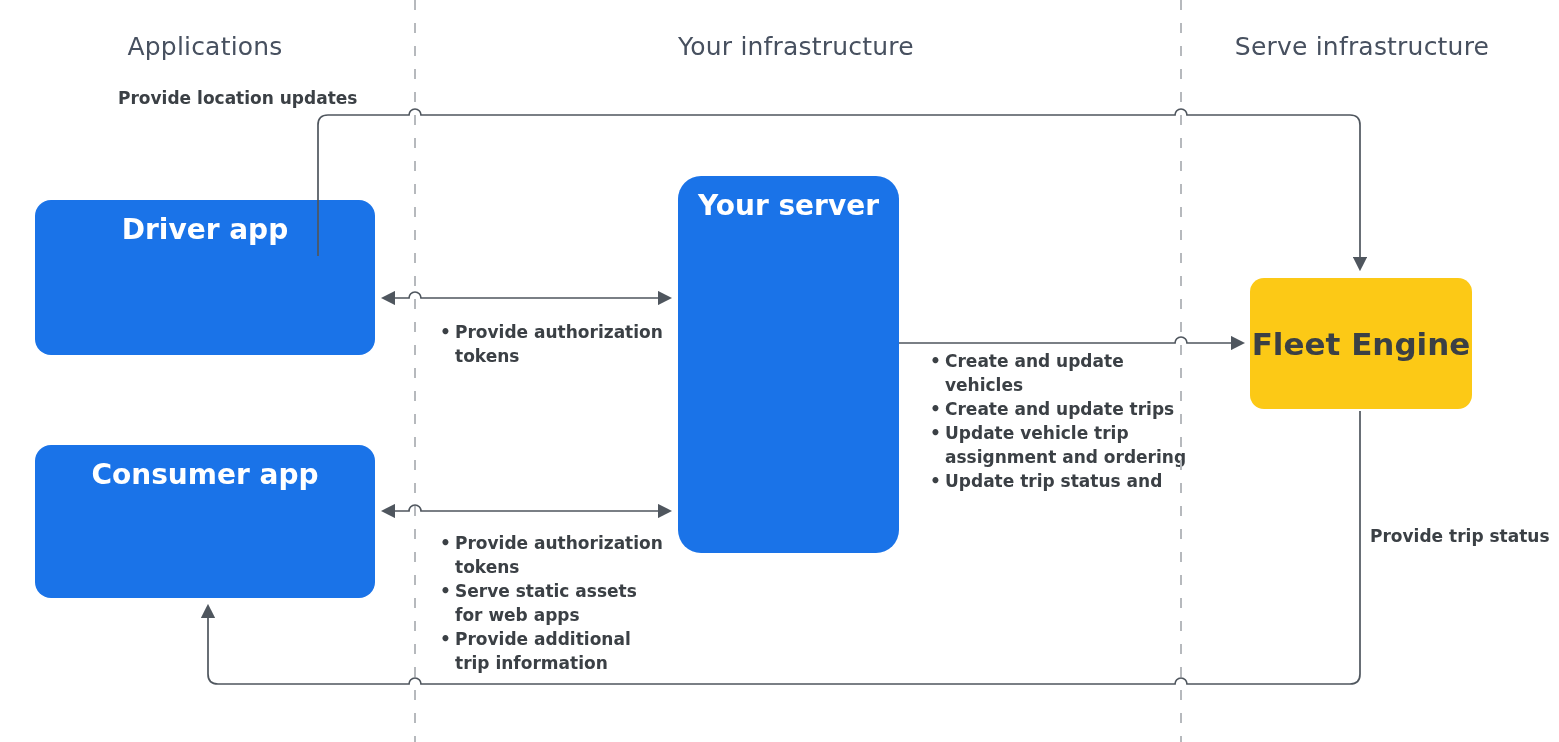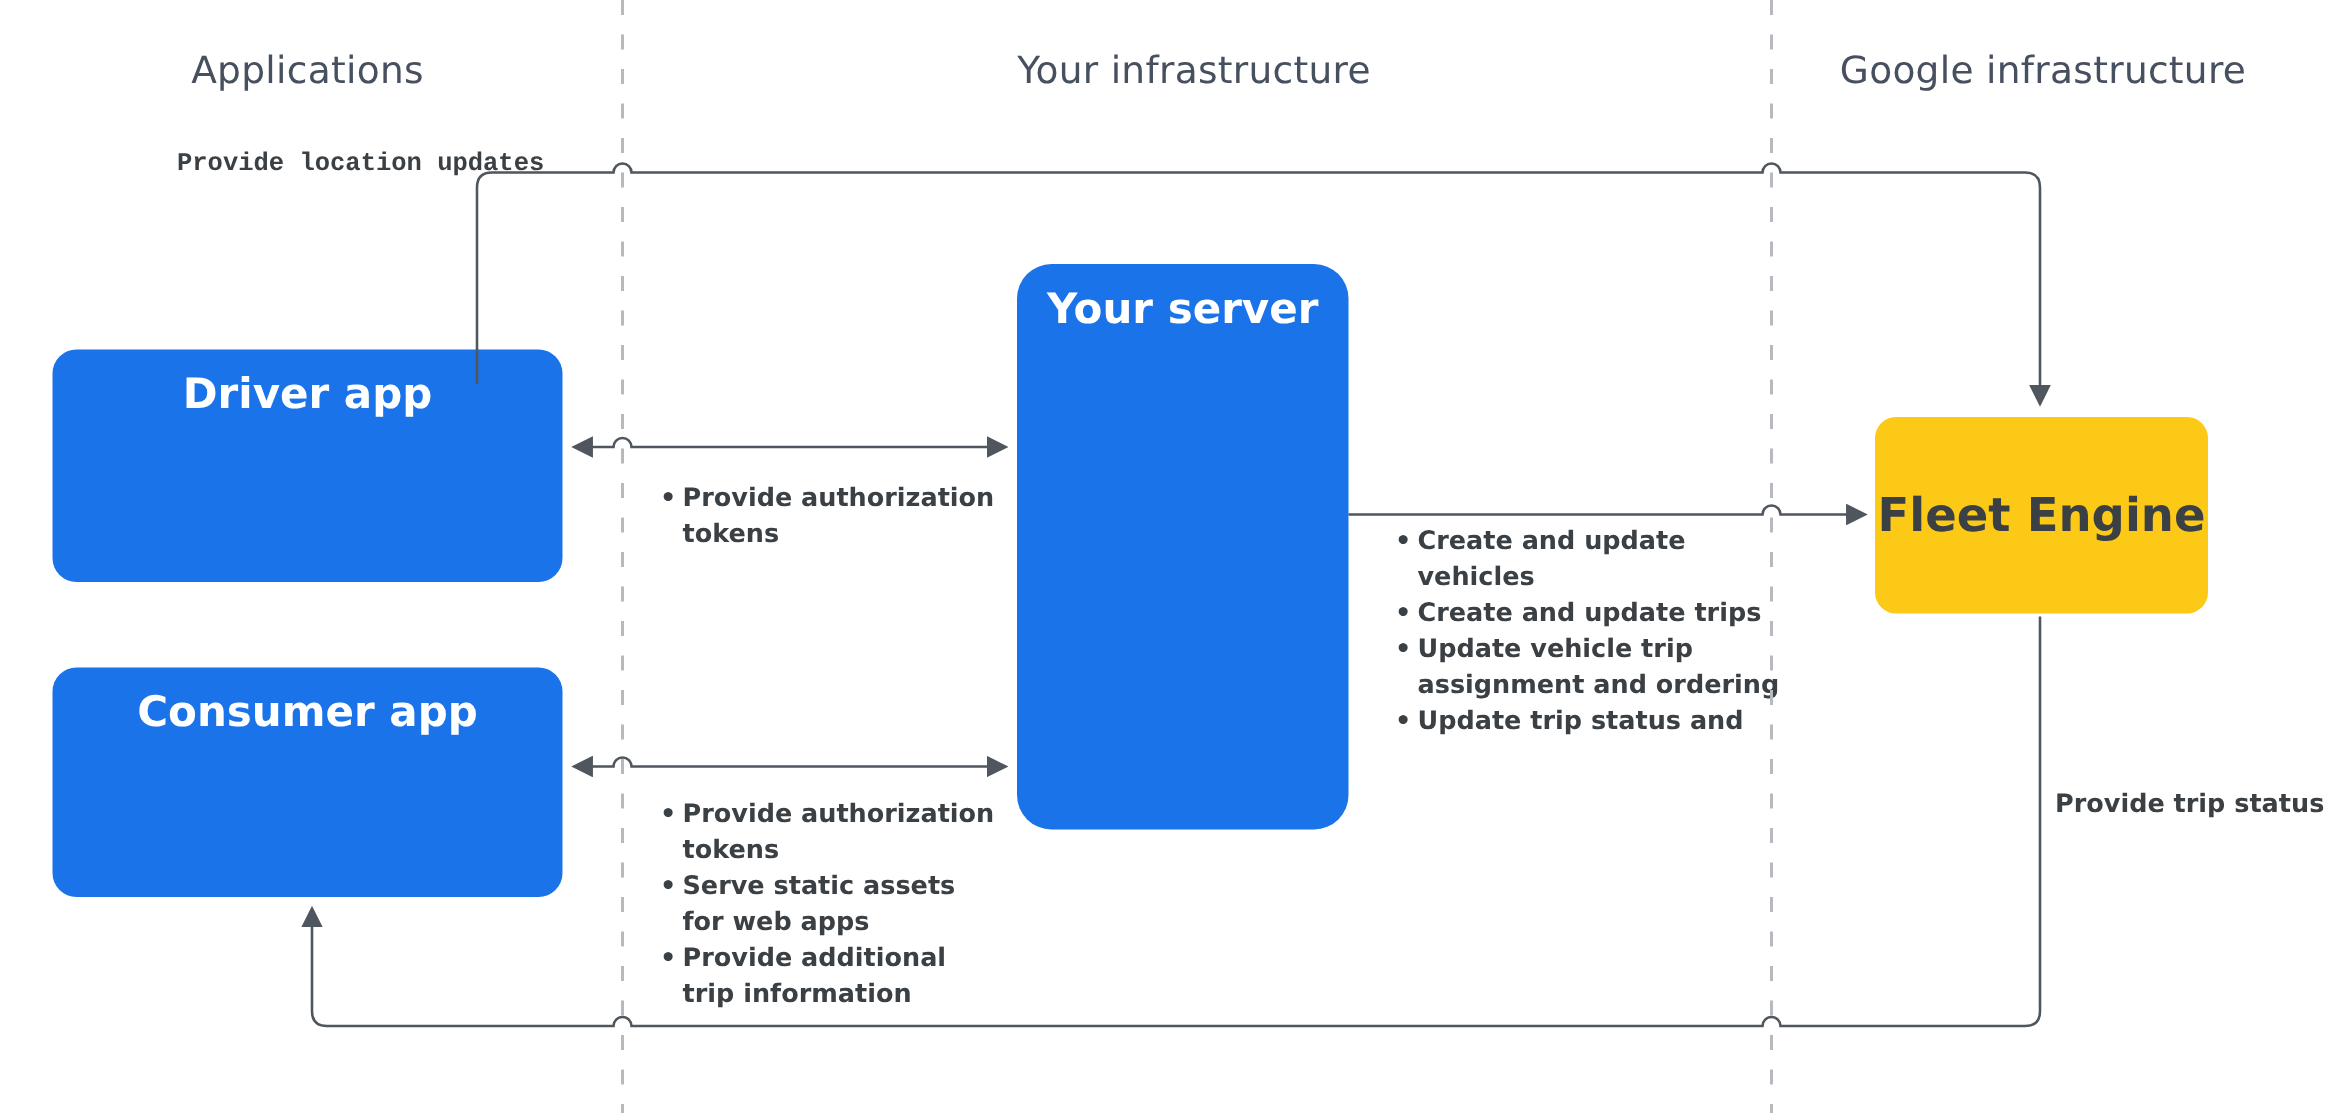--- a/index.html
+++ b/index.html
@@ -52,41 +52,41 @@
     font-weight:700;font-size:17px;line-height:24px;color:var(--text-dark,#3b4045);
   }
   ul.edge-list li{position:relative;padding-left:15px;}
   ul.edge-list li::before{content:"\2022";position:absolute;left:0;top:0;}
 </style>
 </head>
 <body>
 
 <div class="col-header" style="left:45px;text-align:center;">Applications</div>
 <div class="col-header" style="left:636px;">Your infrastructure</div>
-<div class="col-header" style="left:1202px;">Google infrastructure</div>
+<div class="col-header" style="left:1202px;">Serve infrastructure</div>
 
-<div class="blue-box" id="driver-app" style="left:35px;top:200px;width:340px;height:155px;margin-top:33px;">
+<div class="blue-box" id="driver-app" style="left:35px;top:200px;width:340px;height:155px;">
   <div class="box-title">Driver app</div>
 </div>
 <div class="sdk-box" style="left:72px;top:255px;width:271px;height:85px;">Driver SDK + Navigation SDK</div>
 
 <div class="blue-box" id="consumer-app" style="left:35px;top:445px;width:340px;height:153px;">
   <div class="box-title">Consumer app</div>
 </div>
 <div class="sdk-box" style="left:74px;top:500px;width:266px;height:85px;">Consumer SDK + Navigation SDK</div>
 
 <div class="blue-box" id="your-server" style="left:678px;top:176px;width:221px;height:377px;border-radius:23px;">
   <div class="box-title">Your server</div>
 </div>
 
 <div id="fleet-engine" style="left:1250px;top:278px;width:222px;height:131px;">
   <span>Fleet Engine</span>
 </div>
 
-<div class="edge-label" style="left:118px;top:100px;font-family:Liberation Mono, monospace;">Provide location updates</div>
+<div class="edge-label" style="left:118px;top:88px;">Provide location updates</div>
 <div class="edge-label" style="left:1370px;top:526px;">Provide trip status</div>
 
 <ul class="edge-list" style="left:428px;top:308px;width:235px;">
   <li>
     <div>Provide authorization</div>
     <div>tokens</div>
   </li>
 </ul>
 
 <ul class="edge-list" style="left:428px;top:519px;width:235px;">

